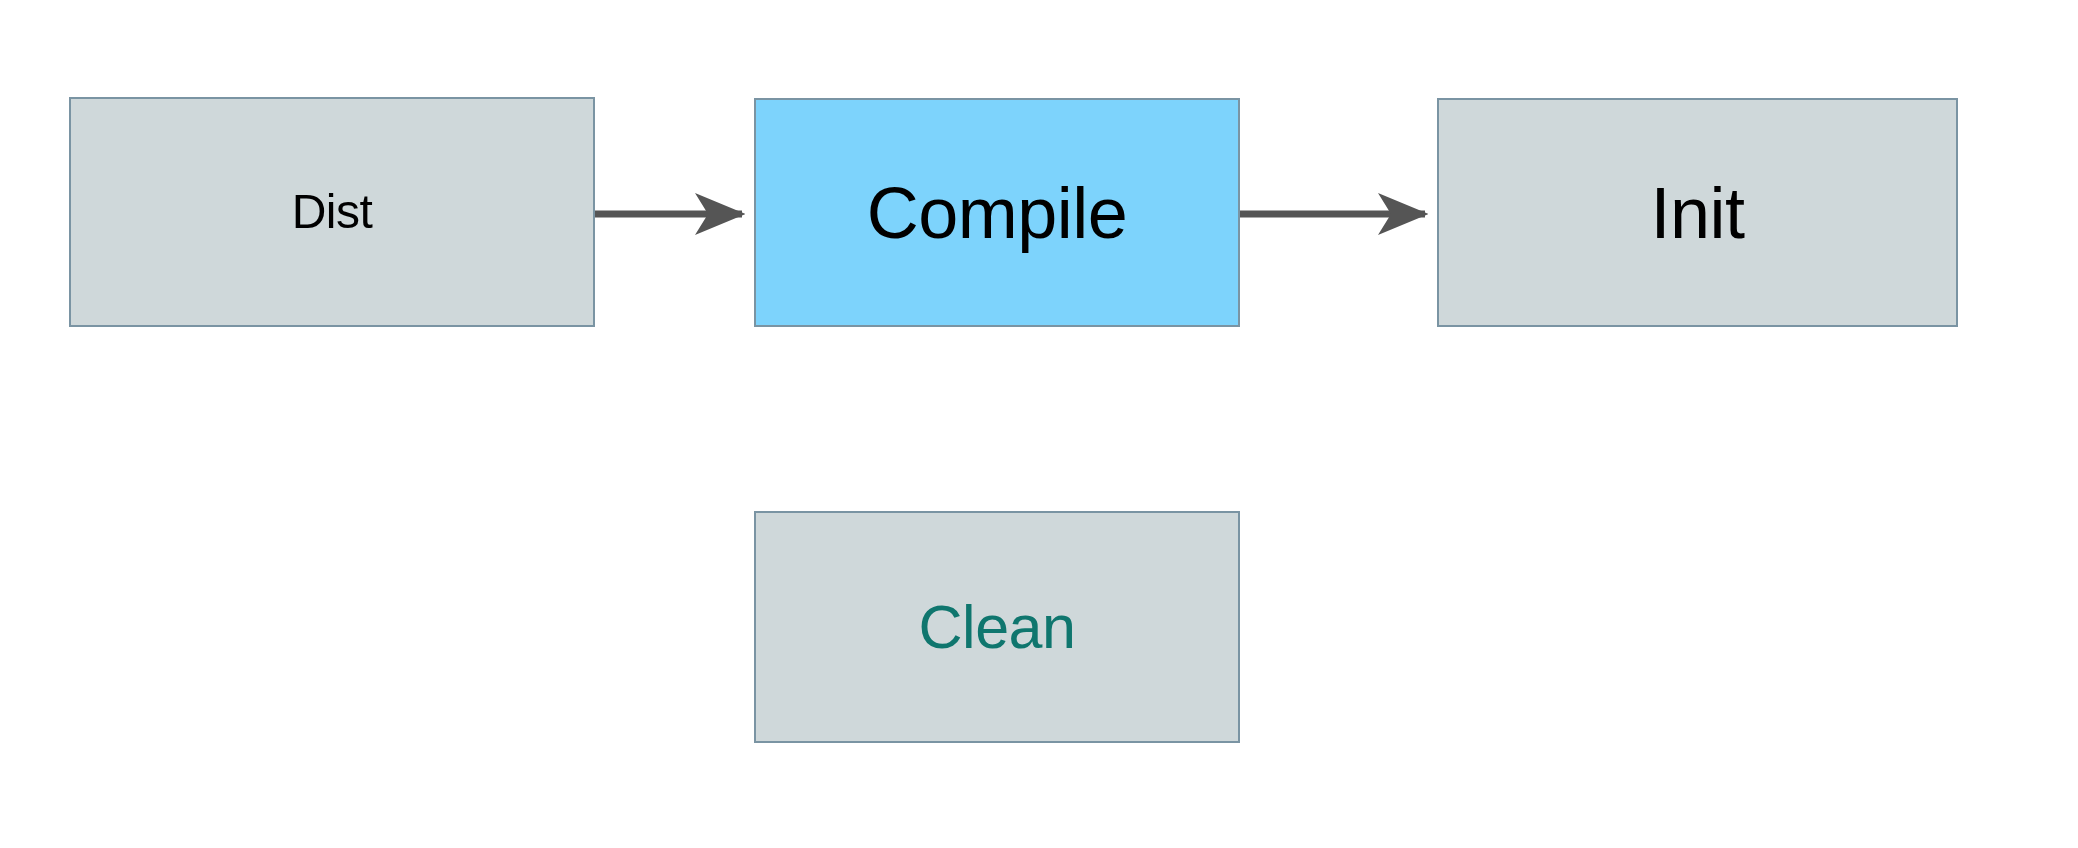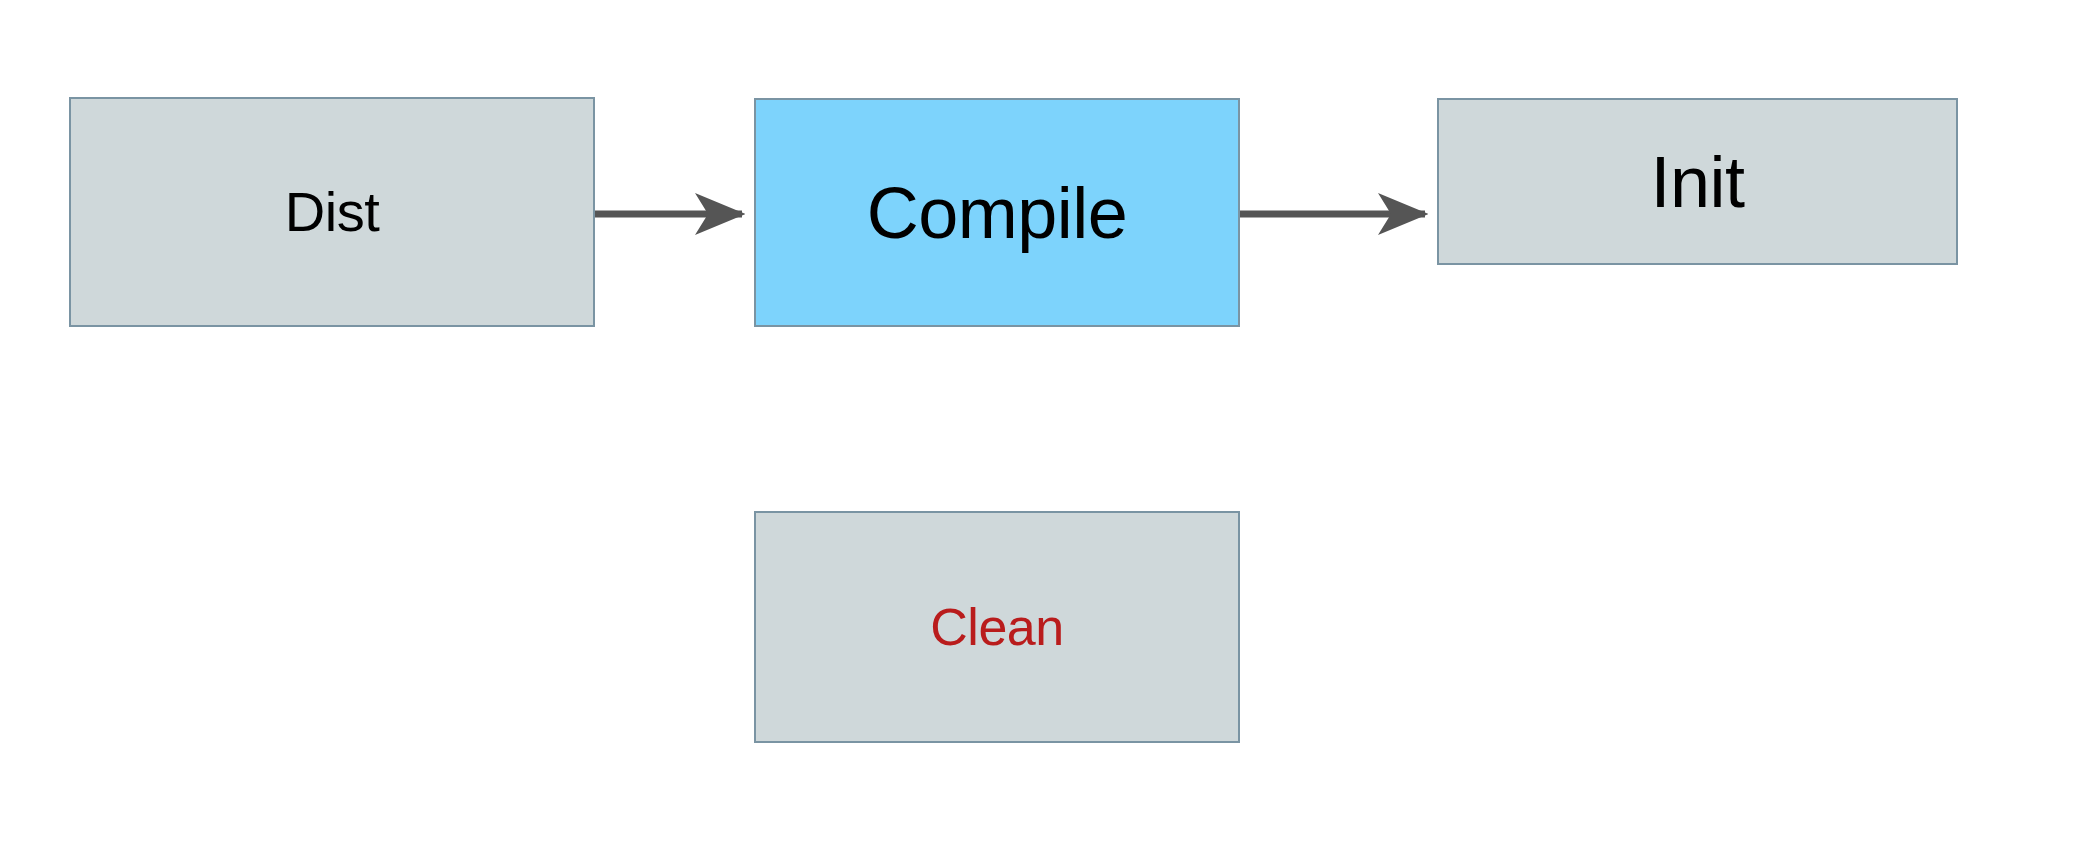--- a/index.html
+++ b/index.html
@@ -73,28 +73,28 @@
     <g>
       <line class="edge-path" x1="595" y1="214" x2="742" y2="214" marker-end="url(#arrowhead)" style="stroke: rgb(85, 85, 85); stroke-width: 7;"></line>
     </g>
 
     <g>
       <line class="edge-path" x1="1240" y1="214" x2="1425" y2="214" marker-end="url(#arrowhead)" style="stroke: rgb(85, 85, 85); stroke-width: 7;"></line>
     </g>
   </svg>
 
   <div class="node" id="node-dist" style="left: 69px; top: 97px; width: 526px; height: 230px; background: rgb(207, 216, 218); border-color: rgb(122, 148, 163); border-width: 2px;">
-    <span class="node-label" style="color: rgb(0, 0, 0); font-size: 56px;">Dist</span>
+    <span class="node-label" style="color: rgb(0, 0, 0); font-size: 48px;">Dist</span>
   </div>
 
   <div class="node" id="node-compile" style="left: 754px; top: 98px; width: 486px; height: 229px; background: #7dd3fc; border-color: rgb(122, 148, 163); border-width: 2px;">
     <span class="node-label" style="color: rgb(0, 0, 0); font-size: 72px;">Compile</span>
   </div>
 
-  <div class="node" id="node-init" style="left: 1437px; top: 98px; width: 521px; height: 167px; background: rgb(207, 216, 218); border-color: rgb(122, 148, 163); border-width: 2px;">
+  <div class="node" id="node-init" style="left: 1437px; top: 98px; width: 521px; height: 229px; background: rgb(207, 216, 218); border-color: rgb(122, 148, 163); border-width: 2px;">
     <span class="node-label" style="color: rgb(0, 0, 0); font-size: 72px;">Init</span>
   </div>
 
   <div class="node" id="node-clean" style="left: 754px; top: 511px; width: 486px; height: 232px; background: rgb(207, 216, 218); border-color: rgb(122, 148, 163); border-width: 2px;">
-    <span class="node-label" style="color: #b91c1c; font-size: 52px;">Clean</span>
+    <span class="node-label" style="color: #0f766e; font-size: 61px;">Clean</span>
   </div>
 
 </div>
 
 </body></html>

